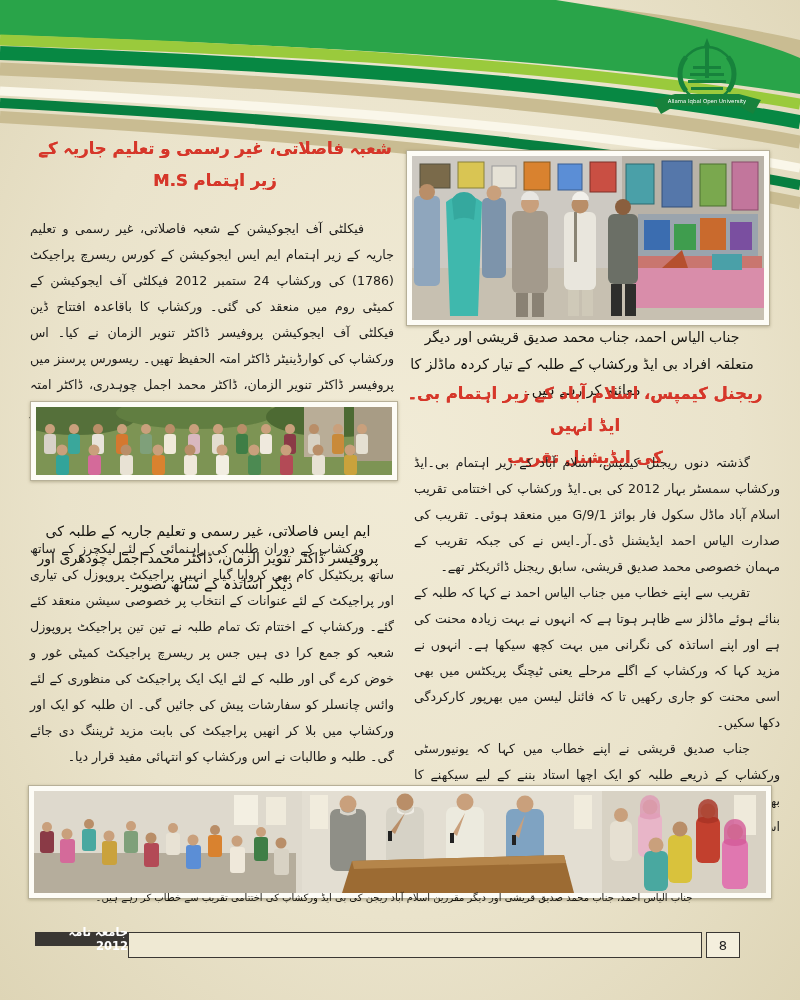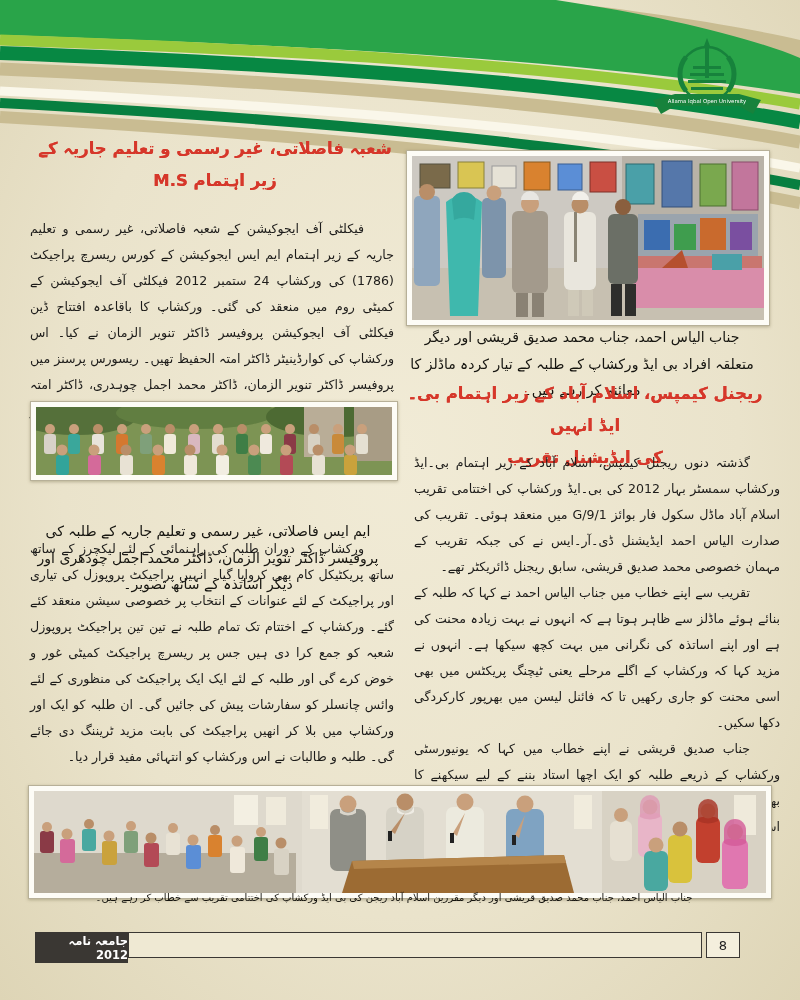--- a/index.html
+++ b/index.html
@@ -272,17 +272,17 @@
         <rect x="688" y="48" width="26" height="50" rx="6" fill="#e077b0"></rect>
           <circle cx="701" cy="41" r="8" fill="#c9a07c"></circle>
           <path d="M690,39 a11,11 0 0 1 22,0 l0,13 a15,9 0 0 1 -22,0 Z" fill="#d35a98" opacity=".8"></path>
         <rect x="610" y="60" width="24" height="40" rx="6" fill="#49a8a0"></rect>
           <circle cx="622" cy="54" r="7.5" fill="#c9a07c"></circle>
       </g>
     </svg>
   </div>
   <div class="abs rtl caption" style="left:28px;top:888px;width:732px;font-size:10px;">جناب الیاس احمد، جناب محمد صدیق قریشی اور دیگر مقررین اسلام آباد ریجن کی بی ایڈ ورکشاپ کی اختتامی تقریب سے خطاب کر رہے ہیں۔</div>
 
-  <div class="abs footer-box rtl" style="left:35px;top:932px;width:93px;height:31px;">جامعہ نامہ 2012</div>
+  <div class="abs footer-box rtl" style="left:35px;top:932px;width:93px;height:14px;">جامعہ نامہ 2012</div>
   <div class="abs footer-bar" style="left:128px;top:932px;width:572px;height:24px;"></div>
   <div class="abs footer-page" style="left:706px;top:932px;width:32px;height:24px;">8</div>
 
 </div>
 
 </body></html>

